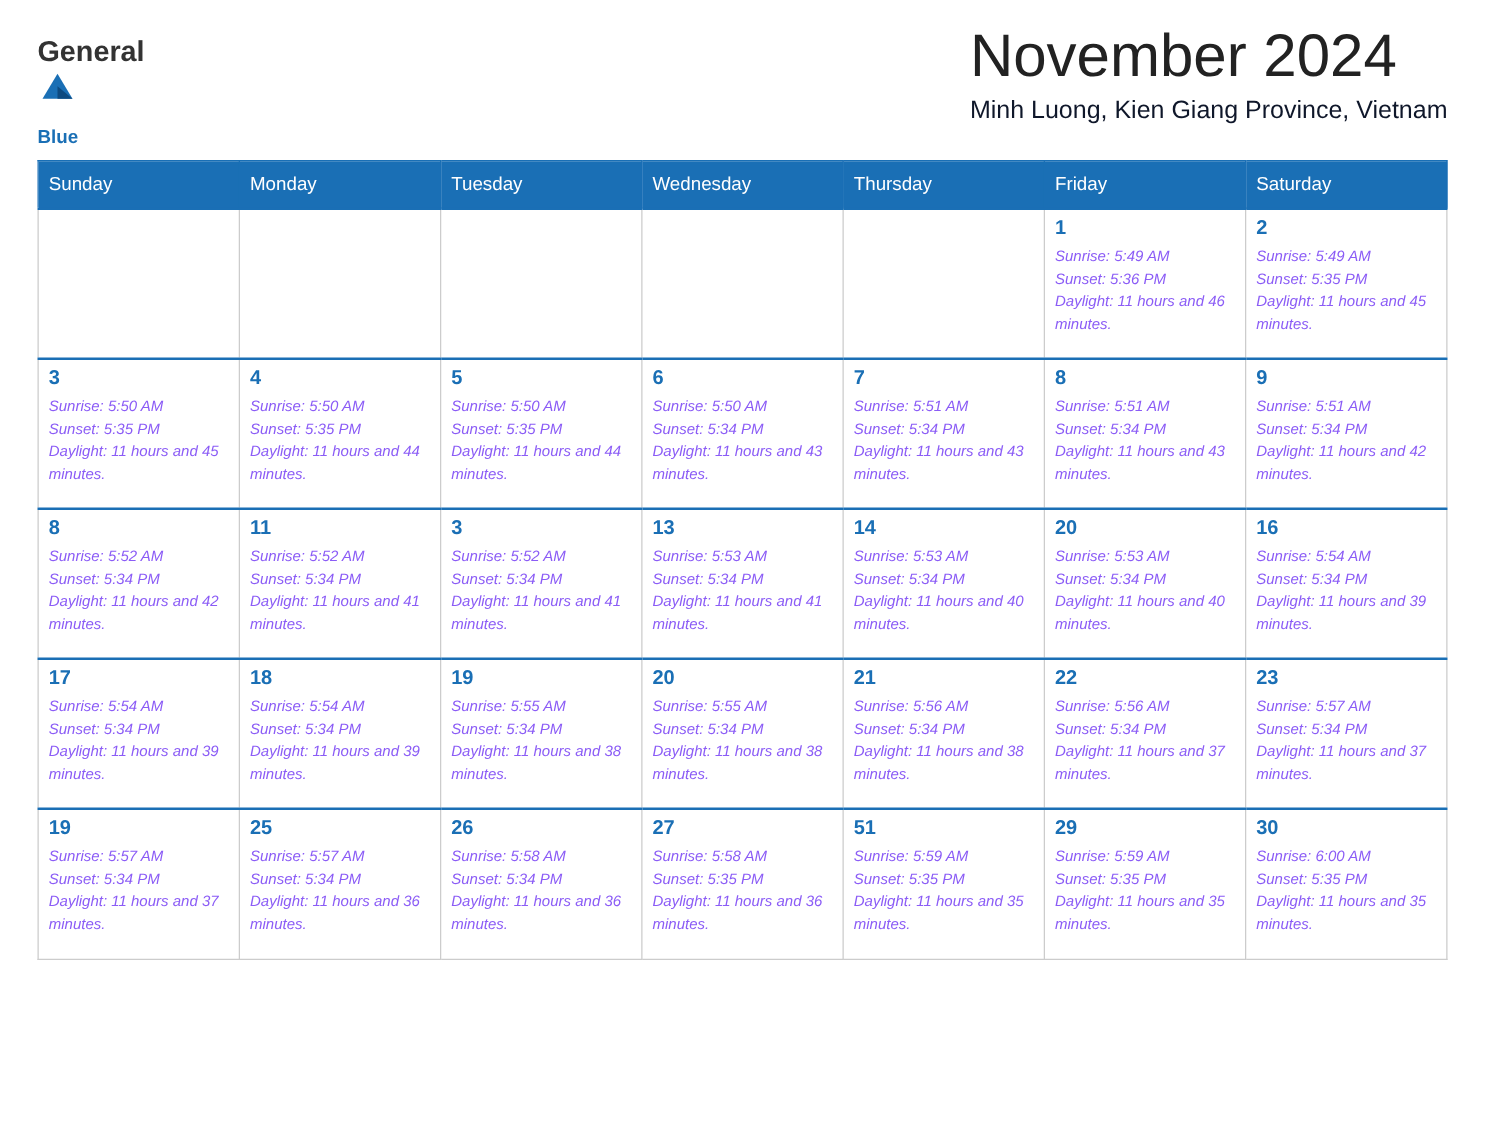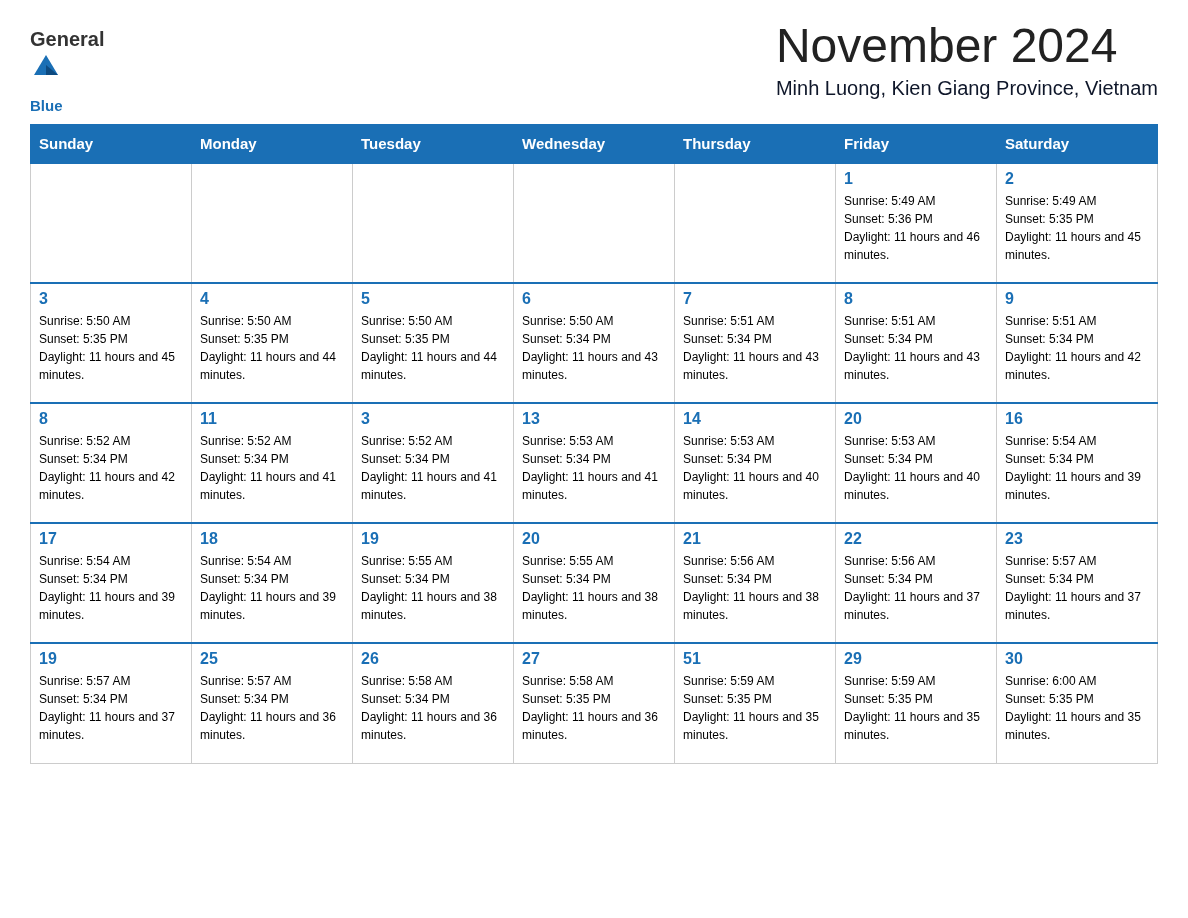--- a/index.html
+++ b/index.html
@@ -18,21 +18,21 @@
       align-items: flex-start;
       margin-bottom: 10px;
     }
 
     .logo {
       display: flex;
       align-items: center;
       margin-top: 8px;
     }
     .logo-text-general {
-      font-size: 20px;
+      font-size: 23px;
       font-weight: bold;
       color: #333;
     }
     .logo-text-blue {
       font-size: 15px;
       font-weight: bold;
       color: #1a6fb5;
     }
     .logo-icon {
       width: 28px;
@@ -59,21 +59,21 @@
       border-collapse: collapse;
       margin-top: 10px;
     }
 
     .calendar th {
       background-color: #1a6fb5;
       color: #fff;
       padding: 10px 8px;
       text-align: left;
       font-size: 15px;
-      font-weight: bold;
+      font-weight: normal;
       border: 1px solid #1a6fb5;
     }
 
     .calendar td {
       vertical-align: top;
       border: 1px solid #ccc;
       border-top: 2px solid #1a6fb5;
       padding: 6px 8px;
       width: 14.28%;
       min-height: 110px;
@@ -82,22 +82,23 @@
 
     .day-number {
       font-size: 16px;
       color: #1a6fb5;
       font-weight: bold;
       margin-bottom: 4px;
     }
 
     .day-info {
       font-size: 12px;
-      color: #000000;
+      color: #8b5cf6;
       line-height: 1.5;
+      font-style: italic;
     }
 
     .empty-cell {
       background: #fff;
     }
   </style>
 </head>
 <body>
 
 <div class="header-area">

